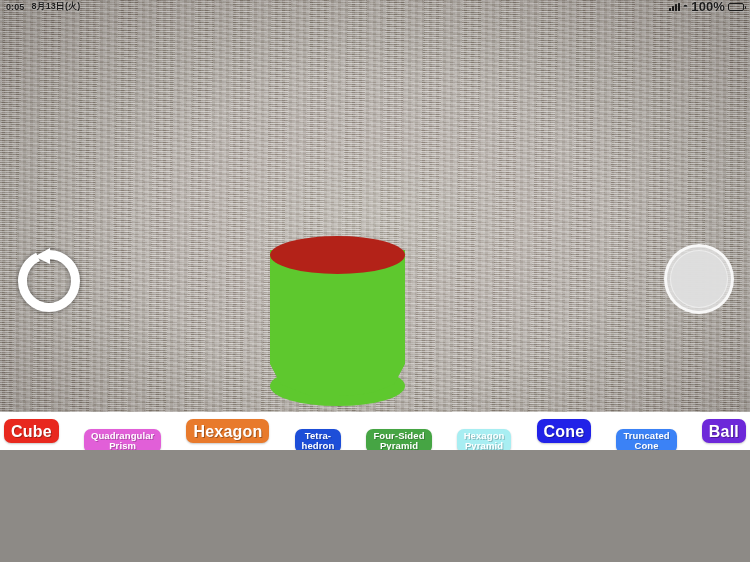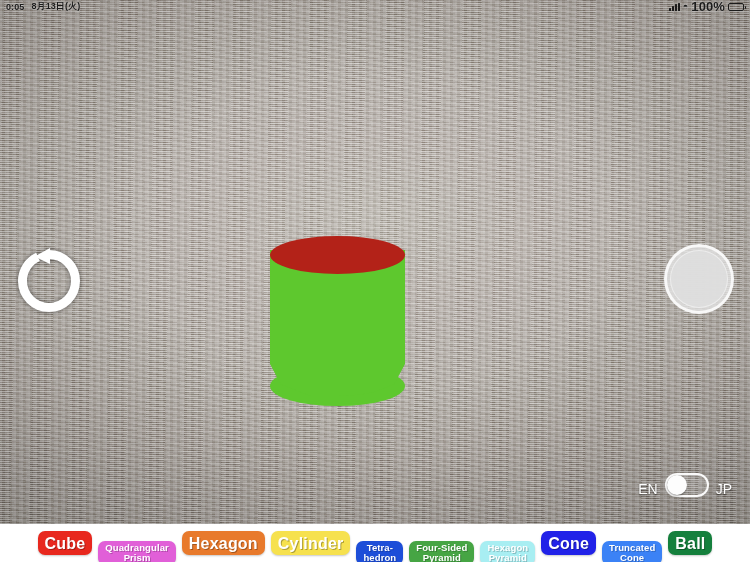--- a/index.html
+++ b/index.html
@@ -1,21 +1,21 @@
 <!DOCTYPE html>
 <html><head>
 <meta charset="utf-8">
 <style>
   html,body{margin:0;padding:0;}
   body{
     width:750px;height:562px;overflow:hidden;
     font-family:"Liberation Sans","DejaVu Sans",sans-serif;
     background:#8d8a86;
   }
-  #app{position:relative;width:750px;height:562px;overflow:hidden;}
+  #app{position:relative;width:750px;height:450px;overflow:hidden;}
 
   
   .camera-view{
     position:absolute;left:0;top:0;width:750px;height:524px;overflow:hidden;
     background:
       repeating-linear-gradient(0deg, rgba(255,255,255,.30) 0px, rgba(255,255,255,.30) 1px, rgba(60,56,52,.28) 1px, rgba(60,56,52,.28) 2px, rgba(255,255,255,.16) 2px, rgba(255,255,255,.16) 3px, rgba(40,36,33,.16) 3px, rgba(40,36,33,.16) 4px),
       repeating-linear-gradient(90deg, rgba(255,255,255,.12) 0px, rgba(255,255,255,.12) 2px, rgba(0,0,0,.08) 2px, rgba(0,0,0,.08) 5px, rgba(255,255,255,.07) 5px, rgba(255,255,255,.07) 7px),
       repeating-linear-gradient(12deg, rgba(255,255,255,.10) 0px, rgba(255,255,255,.10) 3px, rgba(0,0,0,.06) 3px, rgba(0,0,0,.06) 6px),
       radial-gradient(ellipse 120% 90% at 50% 42%, #b9b4ae 0%, #a9a39d 48%, #8e8983 100%);
     background-blend-mode:overlay,overlay,overlay,normal;
@@ -117,22 +117,22 @@
   }
   .switch-knob{
     position:absolute;left:0px;top:0px;width:20px;height:20px;border-radius:50%;
     background:#fdfdfd;box-shadow:0 1px 2px rgba(0,0,0,.35);
   }
 
   
   .shape-toolbar{
     position:absolute;left:0;bottom:0;width:750px;height:38px;
     background:#ffffff;
-    display:flex;align-items:center;justify-content:center;gap:6px;
-    padding:0 16px;box-sizing:border-box;z-index:25;
+    display:flex;align-items:center;justify-content:space-between;gap:6px;
+    padding:0 4px;box-sizing:border-box;z-index:25;
   }
   .shape-btn{
     display:flex;align-items:center;justify-content:center;
     border-radius:7px;cursor:pointer;box-sizing:border-box;
     color:#ffffff;text-align:center;
     padding:3px 7px;
     box-shadow:0 1px 2px rgba(0,0,0,.22);
     white-space:pre-line;
   }
   .shape-btn.one-line{
@@ -198,26 +198,25 @@
       <span class="switch-knob"></span>
     </span>
     <span>JP</span>
   </div>
 
   <div class="shape-toolbar">
       <div class="shape-btn one-line" style="background: rgb(232, 40, 30); color: rgb(255, 255, 255);">Cube</div>
       <div class="shape-btn two-line" style="background: rgb(225, 95, 216); color: rgb(255, 255, 255);">Quadrangular
 Prism</div>
       <div class="shape-btn one-line" style="background: rgb(232, 122, 44); color: rgb(255, 255, 255);">Hexagon</div>
-      <div class="shape-btn one-line" style="background: rgb(246, 225, 78); color: rgb(255, 255, 255);">Cylinder</div>
       <div class="shape-btn two-line" style="background: #1d4ed8; color: rgb(255, 255, 255);">Tetra-
 hedron</div>
       <div class="shape-btn two-line" style="background: rgb(70, 165, 68); color: rgb(255, 255, 255);">Four-Sided
 Pyramid</div>
       <div class="shape-btn two-line" style="background: rgb(168, 238, 242); color: rgb(255, 255, 255);">Hexagon
 Pyramid</div>
       <div class="shape-btn one-line" style="background: rgb(33, 34, 232); color: rgb(255, 255, 255);">Cone</div>
       <div class="shape-btn two-line" style="background: #3b82f6; color: rgb(255, 255, 255);">Truncated
 Cone</div>
-      <div class="shape-btn one-line" style="background: #15803d; color: rgb(255, 255, 255);">Ball</div>
+      <div class="shape-btn one-line" style="background: #6d28d9; color: rgb(255, 255, 255);">Ball</div>
     </div>
 
 </div>
 
 </body></html>

